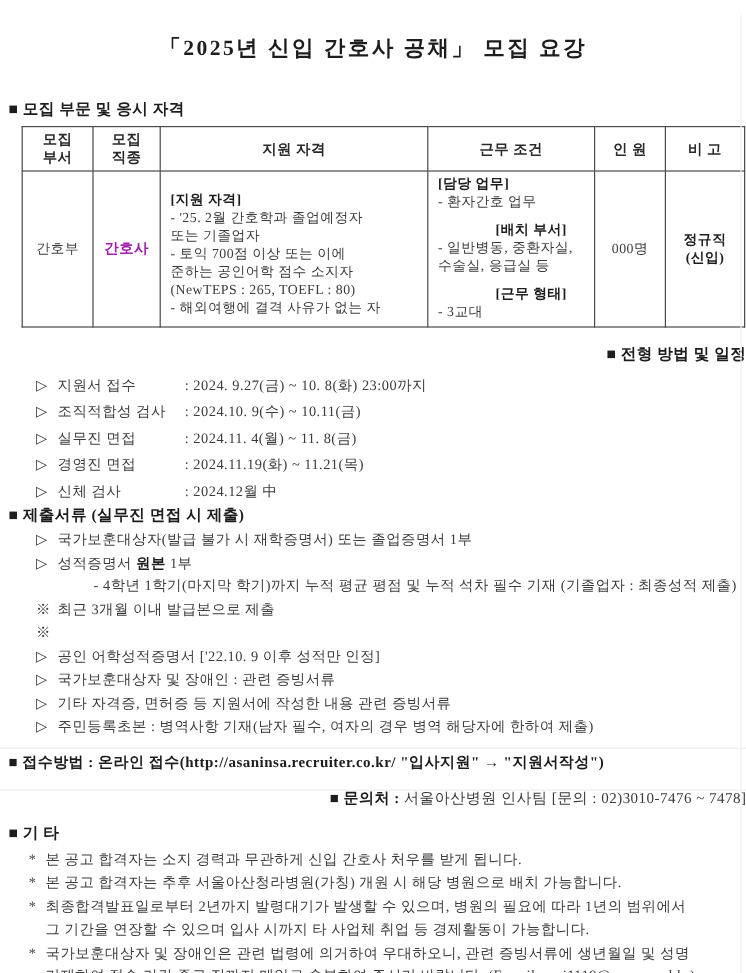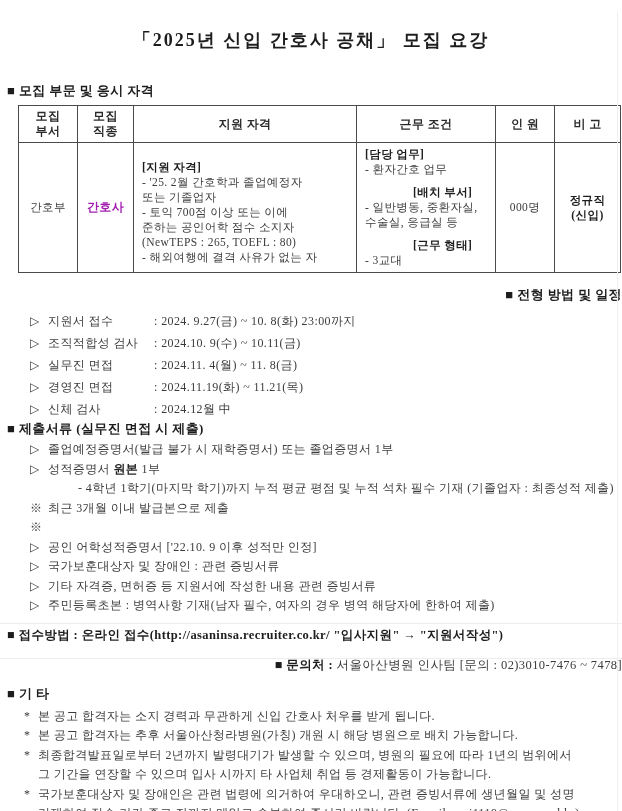--- a/index.html
+++ b/index.html
@@ -183,21 +183,21 @@
       <span class="marker">▷</span>
       <span class="slabel">신체 검사</span>
       <span class="svalue">: 2024.12월 中</span>
     </div>
   </div>
 
   <div class="sec-heading h-docs">■ 제출서류 (실무진 면접 시 제출)</div>
   <div class="list docs-list">
     <div class="doc-item">
       <span class="marker">▷</span>
-      <span>졸업예정증명서(발급 불가 시 재학증명서) 또는 졸업증명서 1부</span>
+      <span>국가보훈대상자(발급 불가 시 재학증명서) 또는 졸업증명서 1부</span>
     </div>
     <div class="doc-item">
       <span class="marker">▷</span>
       <span><span>성적증명서 </span><span class="bold">원본</span><span> 1부</span></span>
     </div>
     <div class="doc-sub">- 4학년 1학기(마지막 학기)까지 누적 평균 평점 및 누적 석차 필수 기재 (기졸업자 : 최종성적 제출)</div>
     <div class="doc-item">
       <span class="marker">※</span>
       <span>최근 3개월 이내 발급본으로 제출</span>
     </div>

